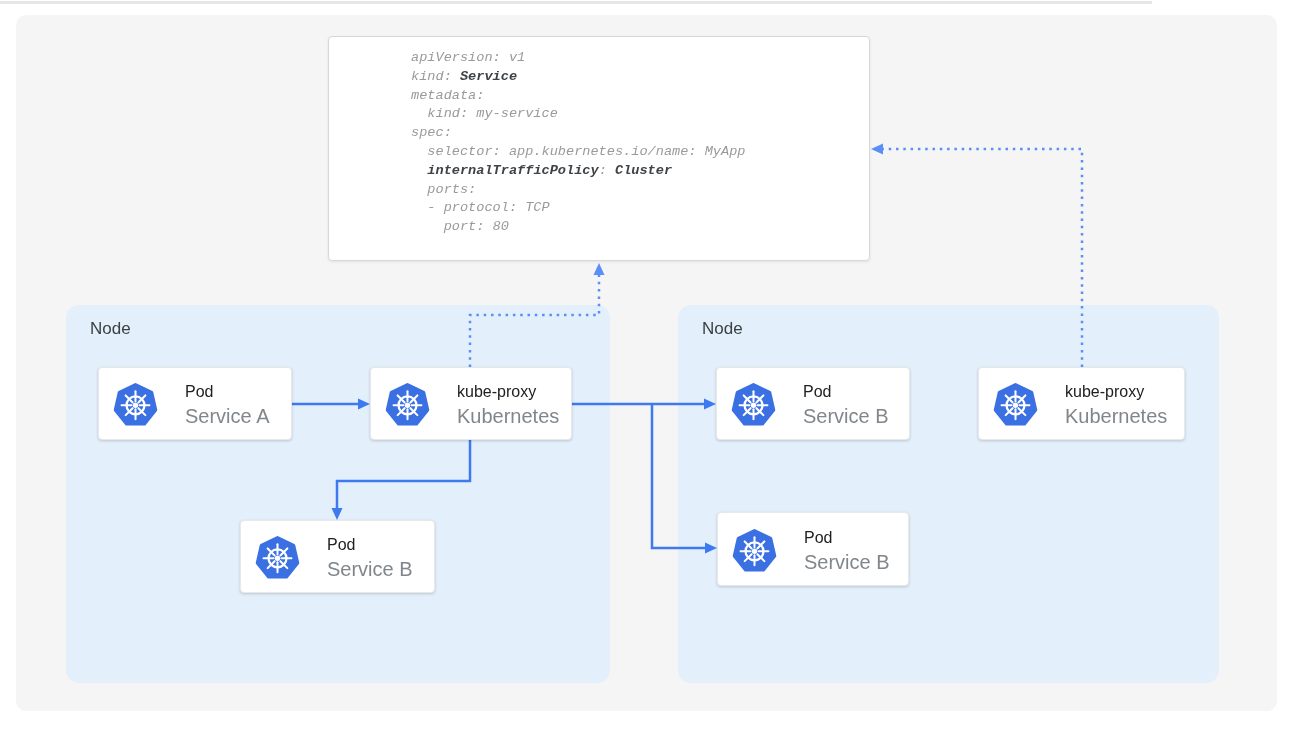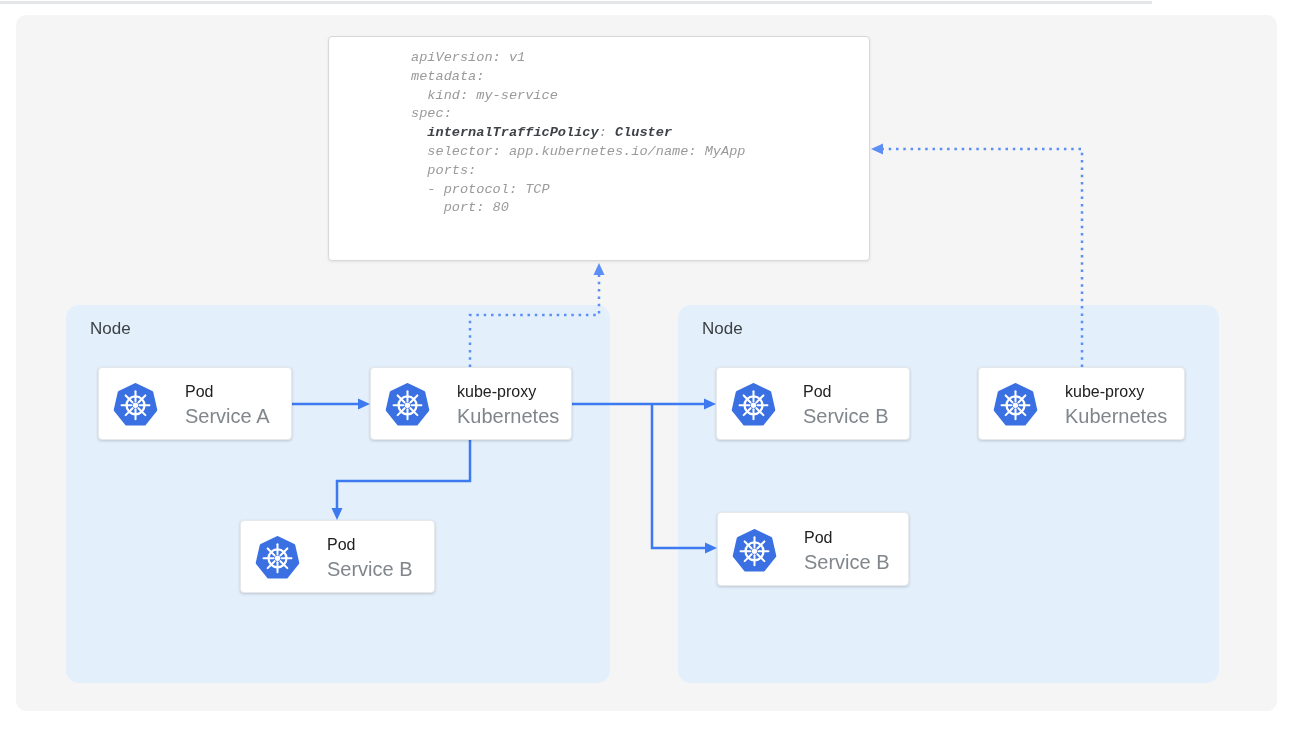--- a/index.html
+++ b/index.html
@@ -90,25 +90,26 @@
     </symbol>
   </defs>
 </svg>
 
 <div class="page">
   <div class="top-divider"></div>
   <div class="panel"></div>
 
   <div class="yaml-box">
       <div class="code-line"><span>apiVersion: v1</span></div>
+      <div class="code-line"><span>kind: </span><span class="b">Service</span></div>
       <div class="code-line"><span>metadata:</span></div>
       <div class="code-line"><span>  kind: my-service</span></div>
       <div class="code-line"><span>spec:</span></div>
+      <div class="code-line"><span>  selector: app.kubernetes.io/name: MyApp</span></div>
       <div class="code-line"><span>  </span><span class="b">internalTrafficPolicy</span><span>: </span><span class="b">Cluster</span></div>
-      <div class="code-line"><span>  selector: app.kubernetes.io/name: MyApp</span></div>
       <div class="code-line"><span>  ports:</span></div>
       <div class="code-line"><span>  - protocol: TCP</span></div>
       <div class="code-line"><span>    port: 80</span></div>
     </div>
 
   <div class="node" id="node-left">
     <span class="node-label">Node</span>
   </div>
 
   <div class="node" id="node-right">

